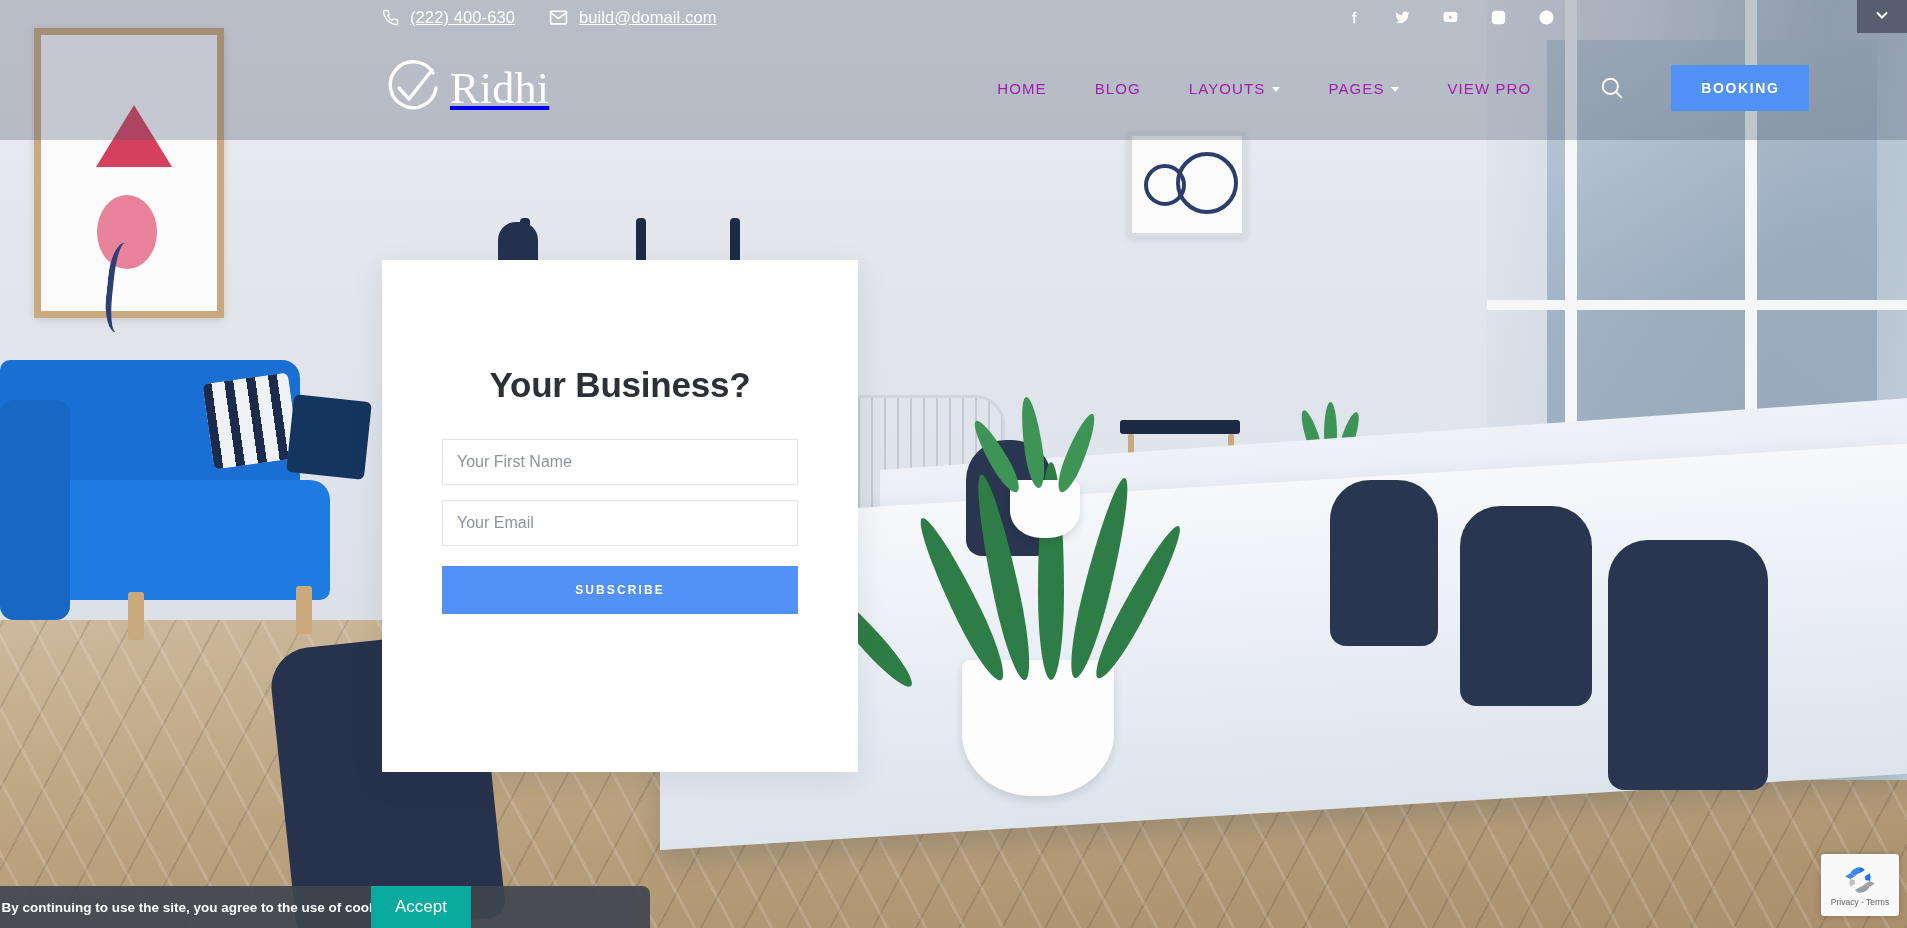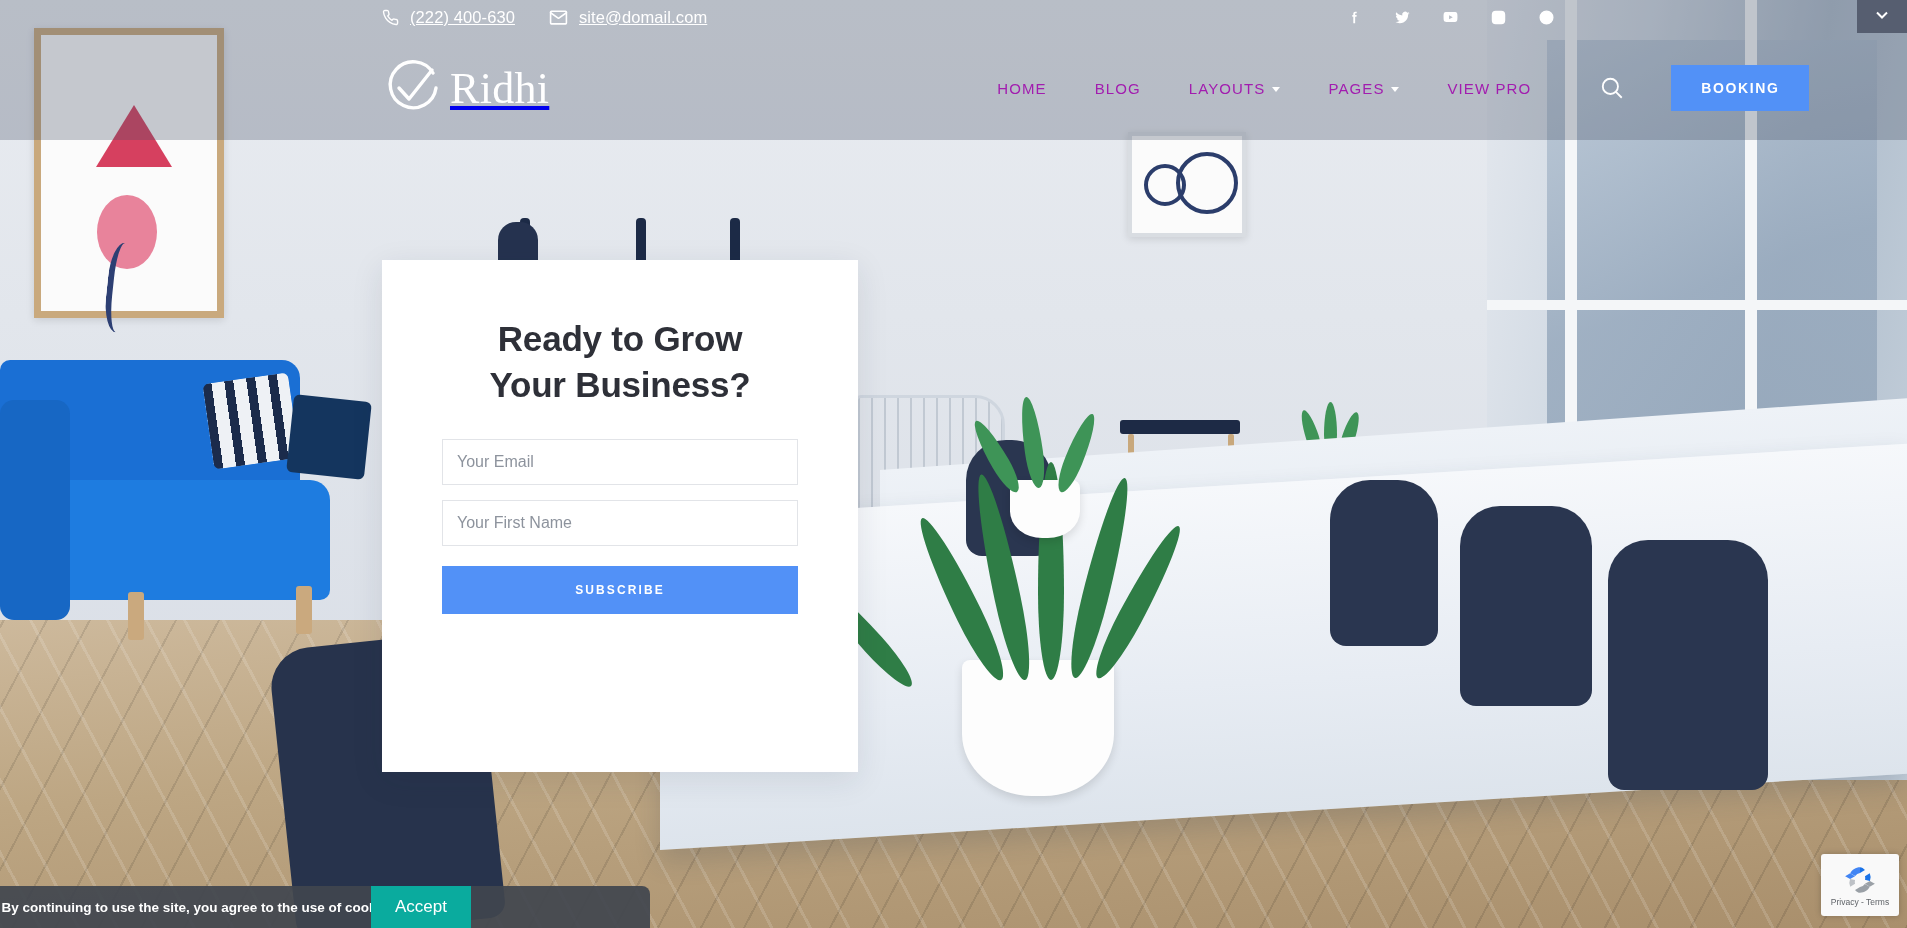--- a/index.html
+++ b/index.html
@@ -294,21 +294,21 @@
       </span>
       <span>(222) 400-630</span>
     </a>
     <a class="tb-item" href="#">
       <span>
         <svg width="19" height="19" viewBox="0 0 24 24" fill="none" stroke="#fff" stroke-width="2" stroke-linecap="round" stroke-linejoin="round">
           <rect x="2" y="4" width="20" height="16" rx="1"></rect>
           <path d="M2 6l10 7 10-7"></path>
         </svg>
       </span>
-      <span>site@domail.com</span>
+      <span>build@domail.com</span>
     </a>
   </div>
 
   <div class="topbar-right">
     <a class="soc" href="#">
       <svg viewBox="0 0 24 24">
           <path d="M15.1 8.4h-2.2V6.9c0-.6.4-.8.7-.8h1.5V3.8h-2c-2.3 0-2.8 1.7-2.8 2.8v1.8H8.9v2.4h1.4V20h2.6v-9.2h1.9l.3-2.4z"></path>
         </svg>
     </a>
     <a class="soc" href="#">
@@ -381,27 +381,27 @@
 <div class="collapse-btn">
   <span>
     <svg viewBox="0 0 24 24">
         <path d="M6 9l6 6 6-6"></path>
       </svg>
   </span>
 </div>
 
 <div class="cta-card">
   <h1 class="cta-title">
-    <span>Ready to Grow</span><br>
+    <br>
     <span>Your Business?</span>
   </h1>
 
   <form class="cta-form">
+    <input class="cta-input" type="text" placeholder="Your First Name" style="">
     <input class="cta-input" type="email" placeholder="Your Email" style="">
-    <input class="cta-input" type="text" placeholder="Your First Name" style="">
     <button class="cta-submit" type="submit">SUBSCRIBE</button>
   </form>
 </div>
 
 <div class="cookie-bar">
   <span class="cookie-text">By continuing to use the site, you agree to the use of cookies.</span>
   <button class="cookie-accept">Accept</button>
 </div>
 
 <div class="recaptcha">

